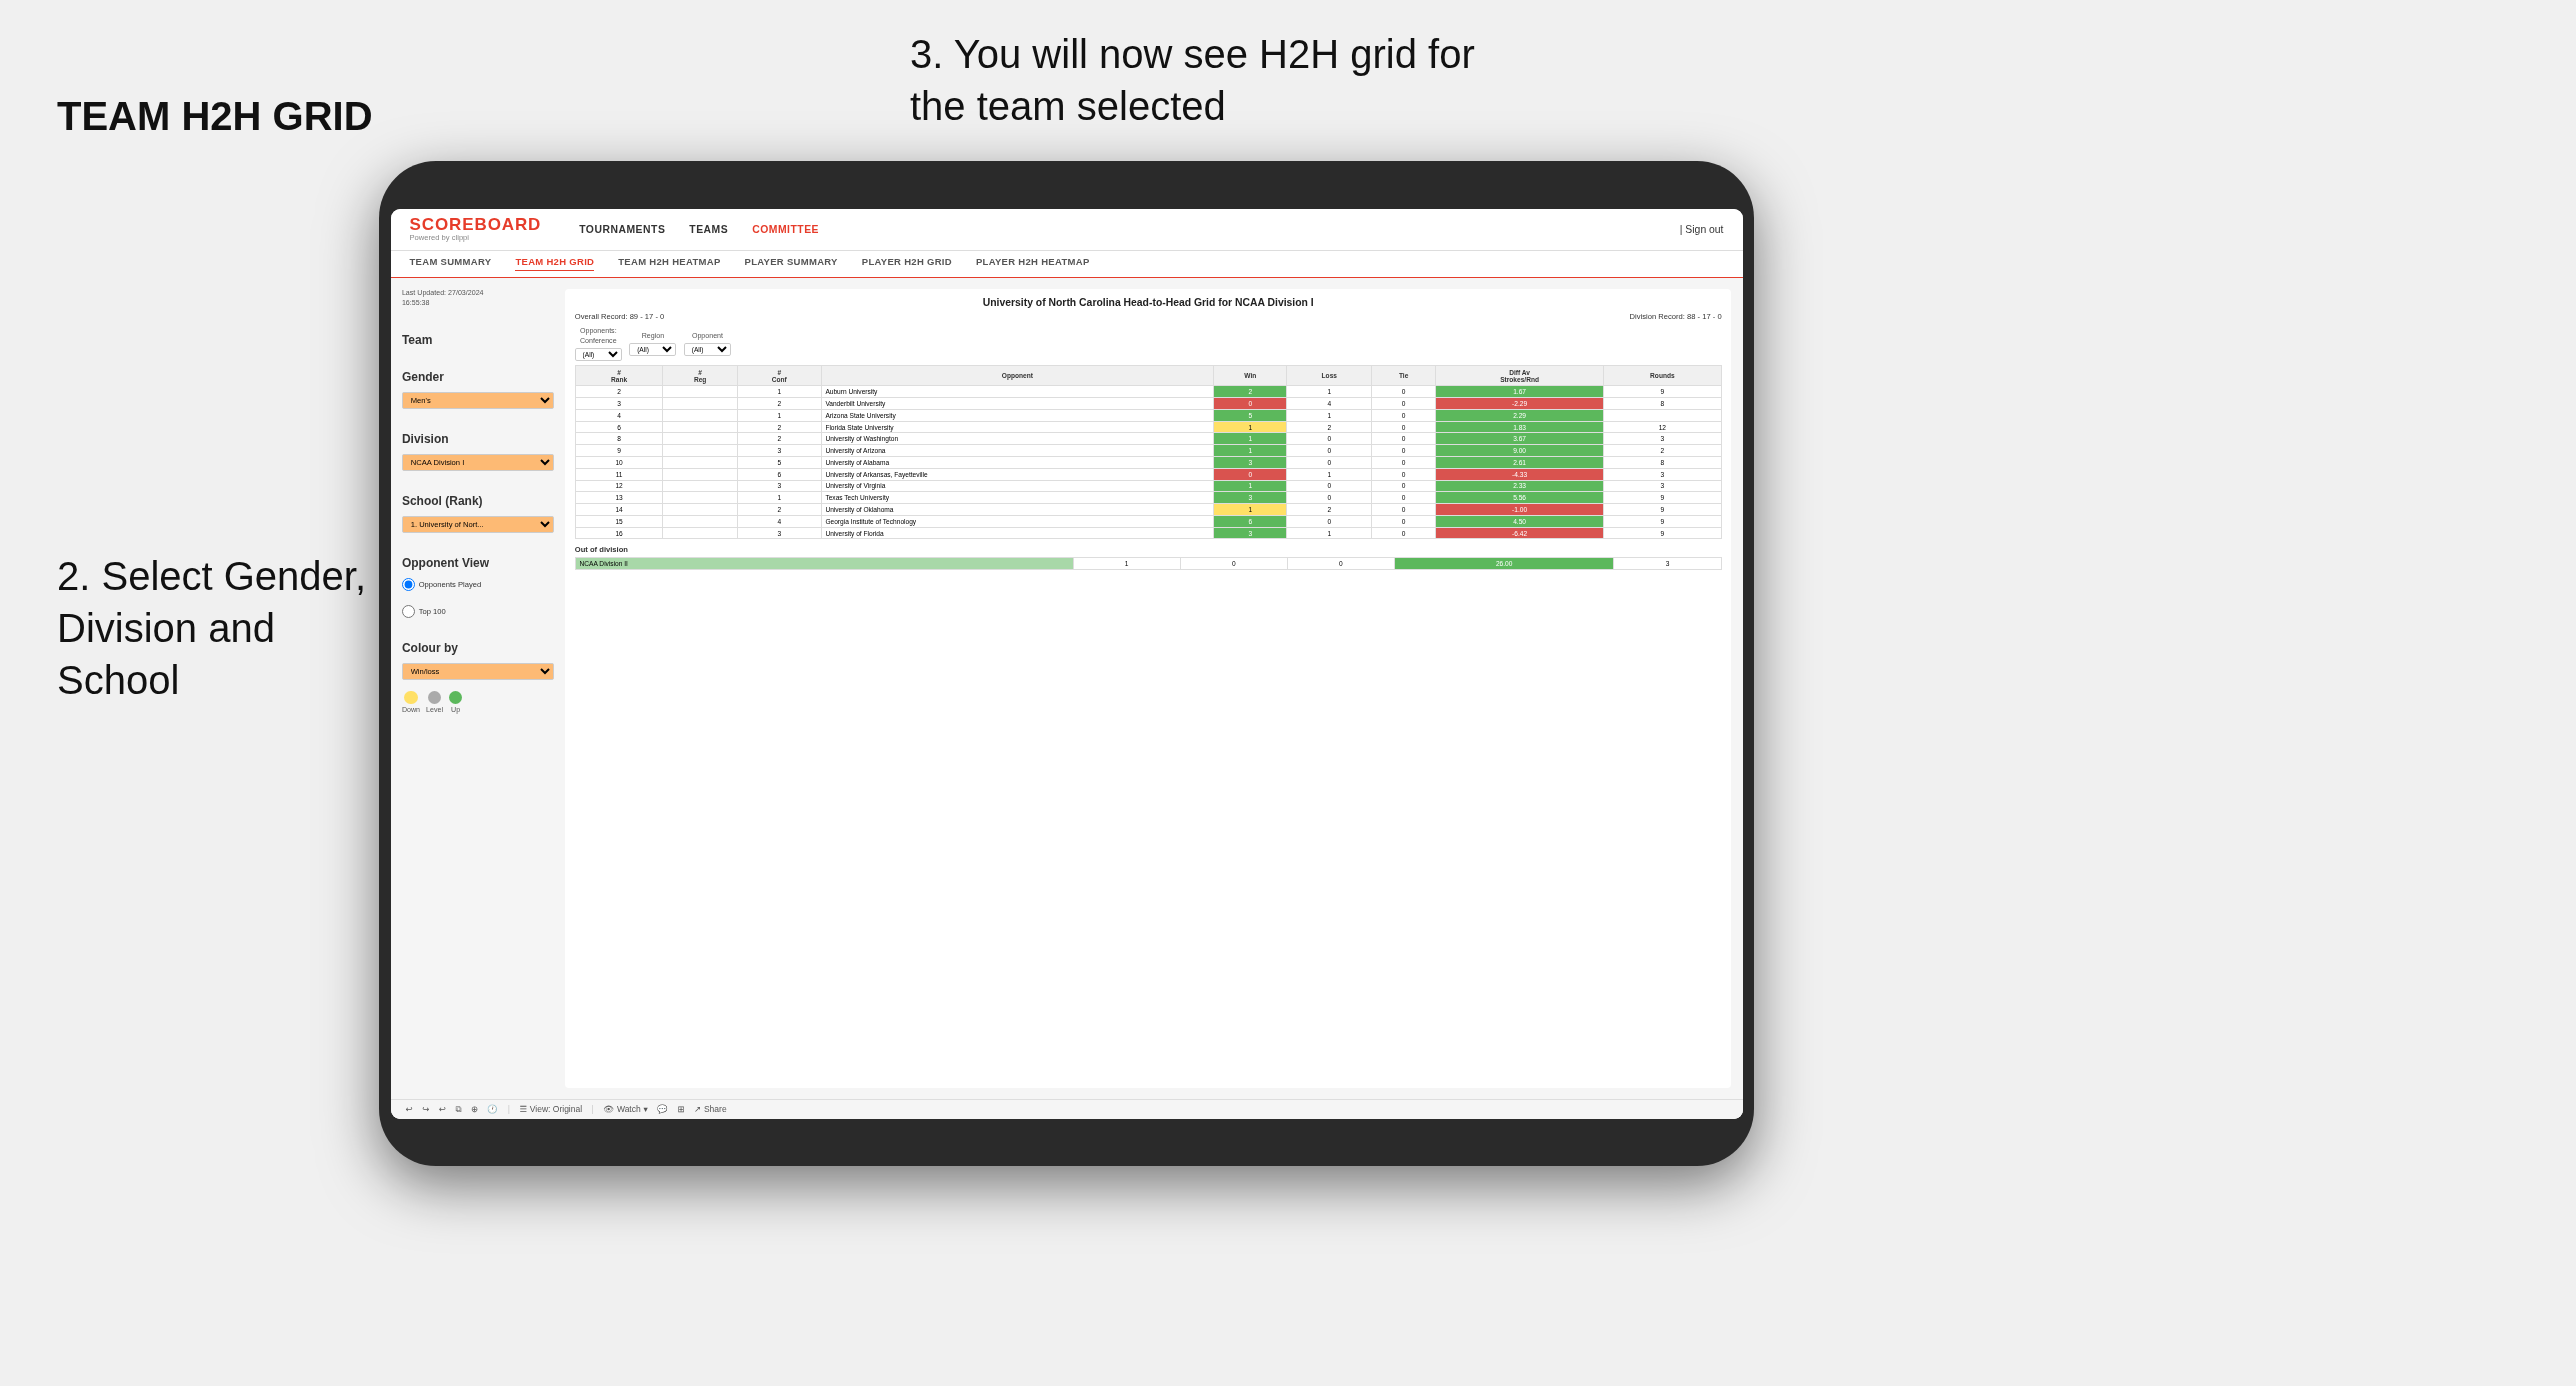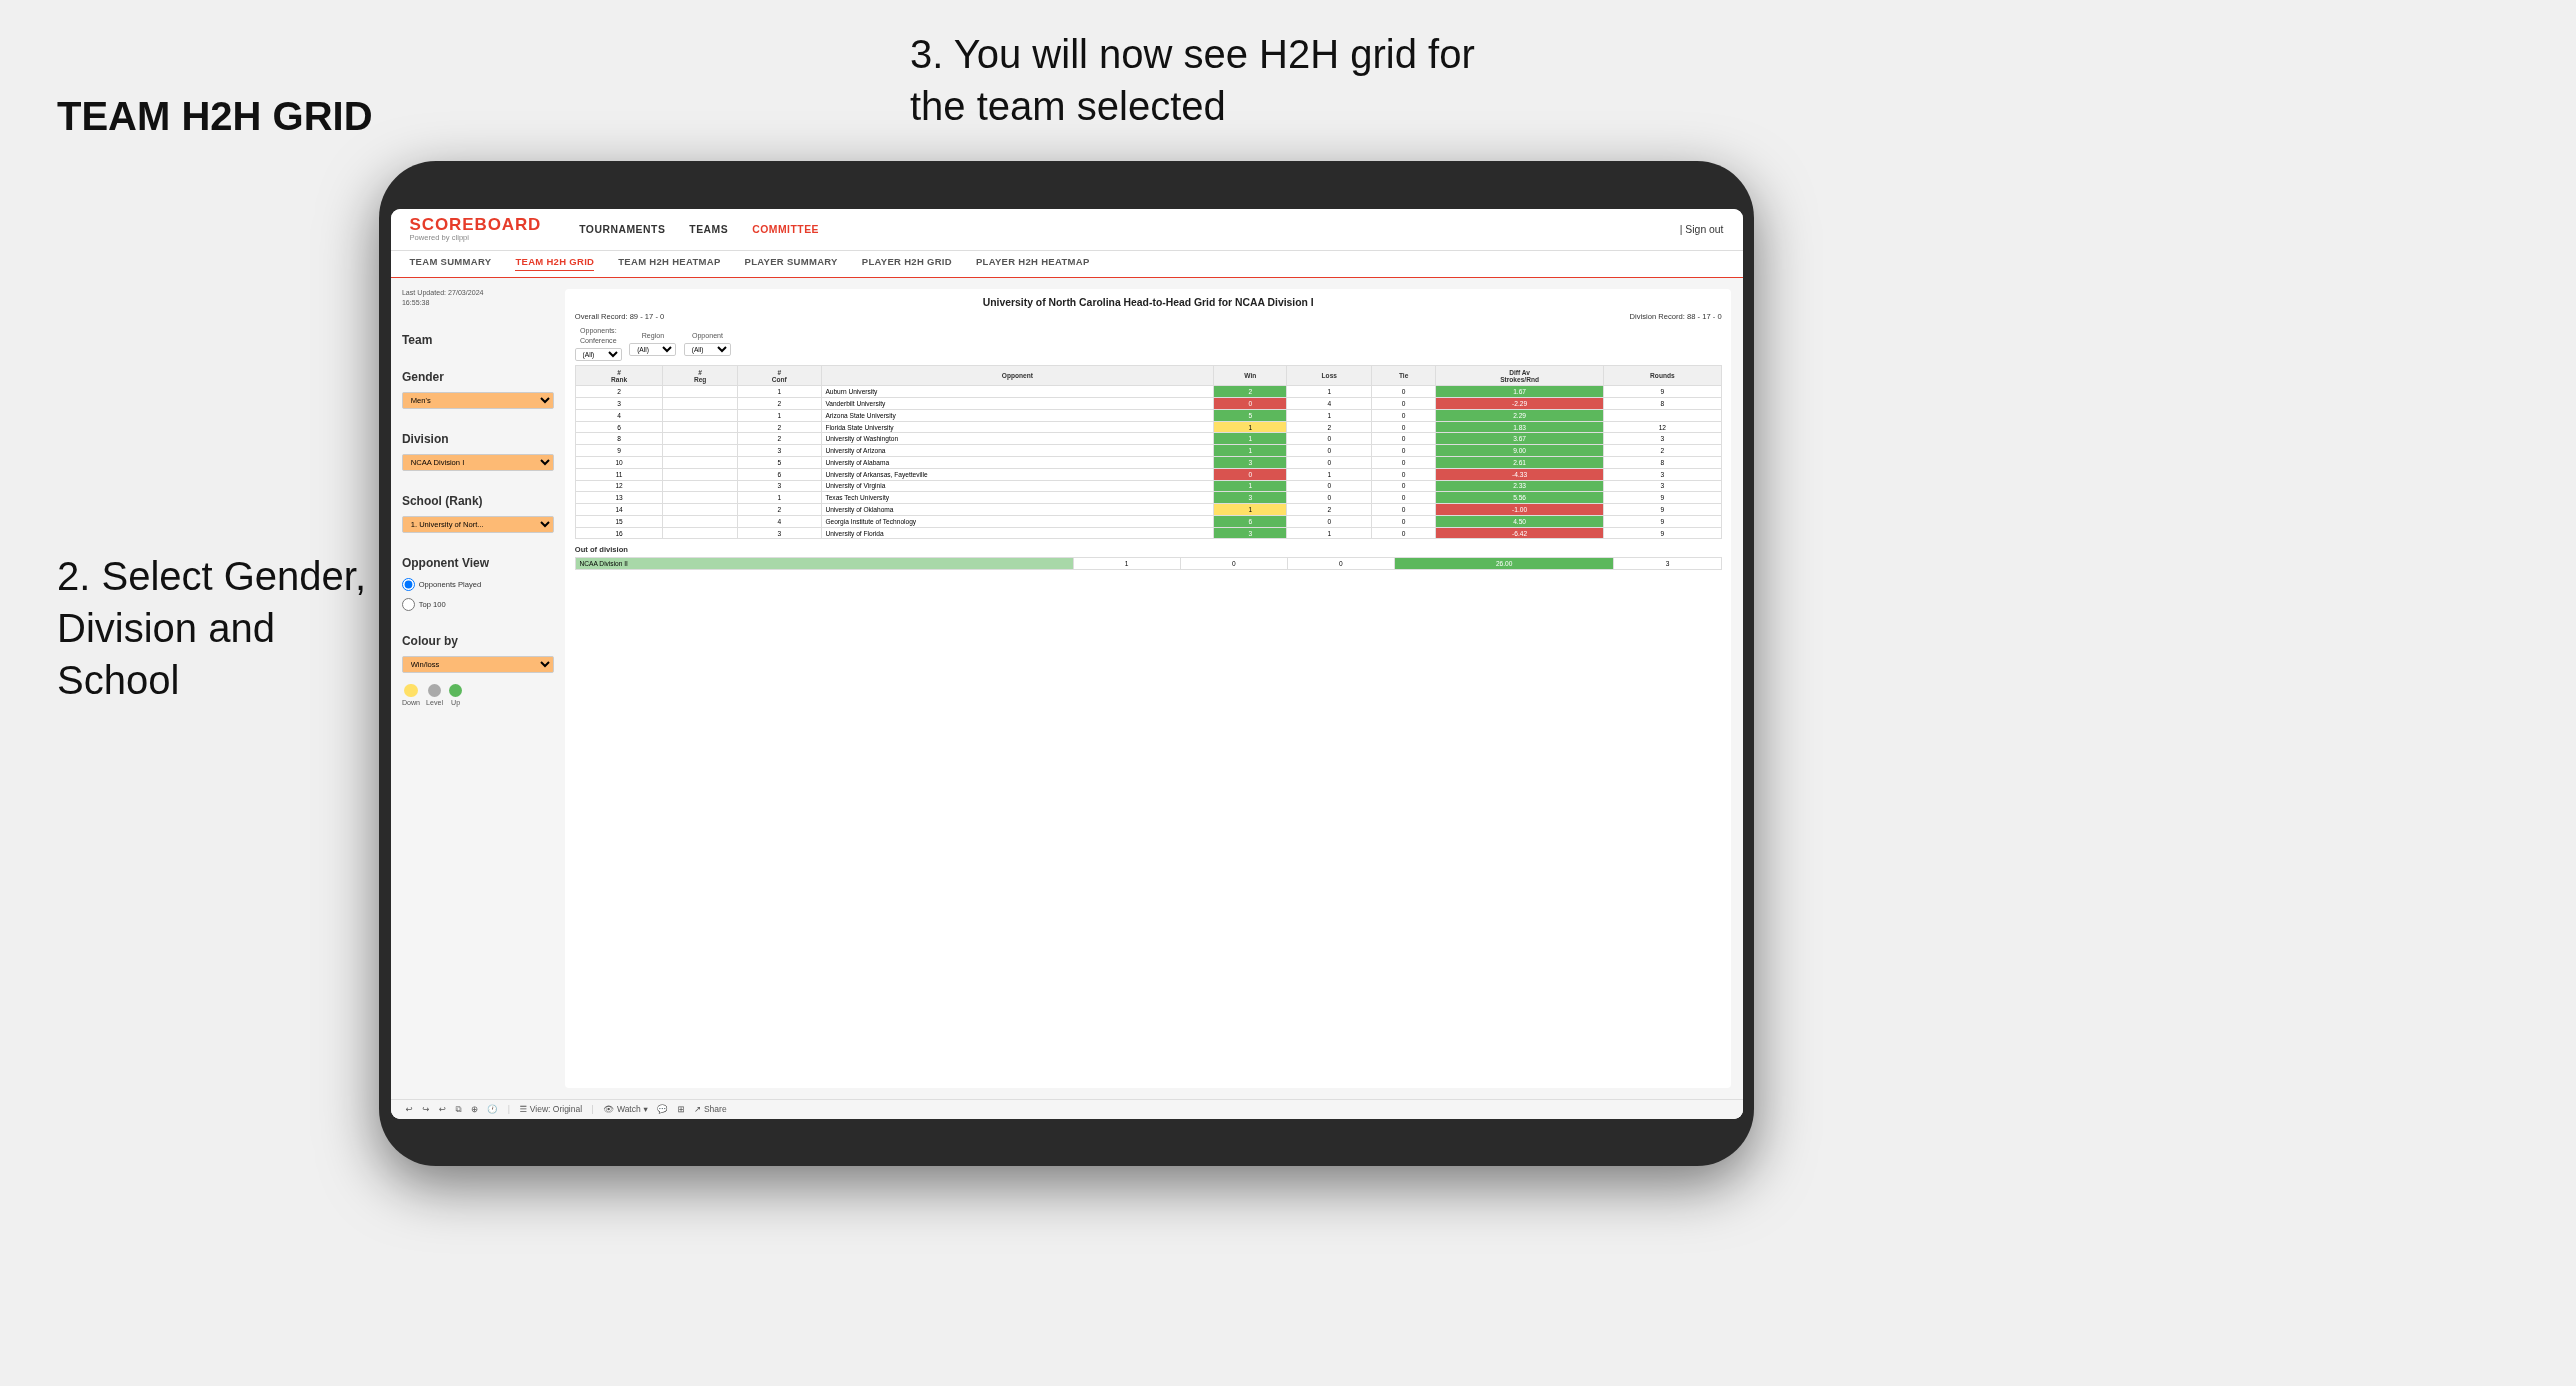--- a/index.html
+++ b/index.html
@@ -150,21 +150,21 @@
       margin-top: 16px;
     }
     .panel-select {
       width: 100%;
       font-size: 7.6px;
       padding: 1.9px 3.8px;
       border: 0.9px solid #ccc;
       background: #fdba74;
       border-radius: 1.9px;
     }
-    .radio-group { display: flex; flex-direction: column; gap: 7px; }
+    .radio-group { display: flex; flex-direction: column; gap: 14px; }
     .radio-item { display: flex; align-items: center; gap: 3.8px; font-size: 7.6px; color: #333; }
     .color-legend { display: flex; gap: 6px; align-items: flex-end; margin-top: 3.8px; }
     .color-dot { width: 13.3px; height: 13.3px; border-radius: 50%; }
     .color-label { font-size: 7.1px; color: #555; }
 
     
     .right-panel {
       flex: 1;
       background: #fff;
       border-radius: 3.8px;

